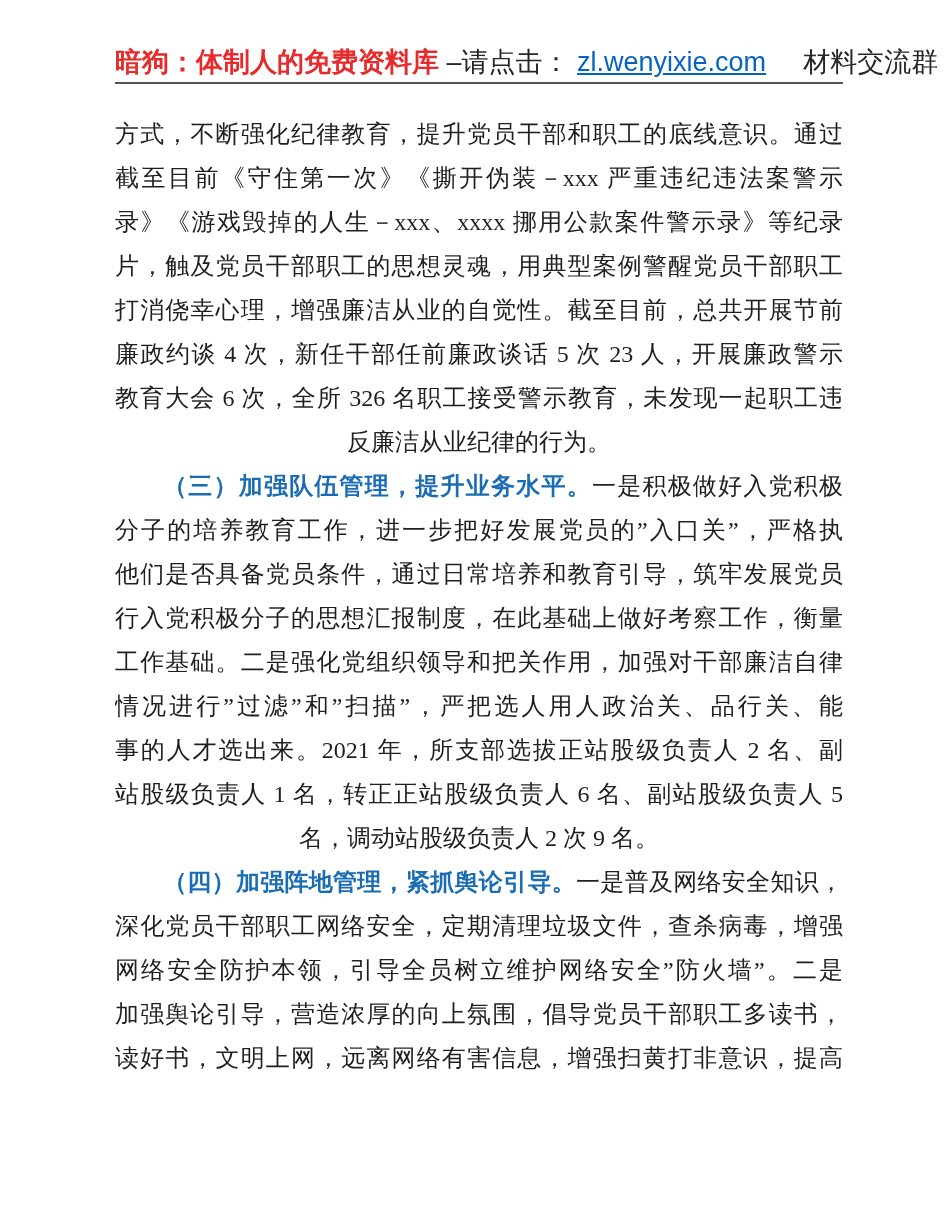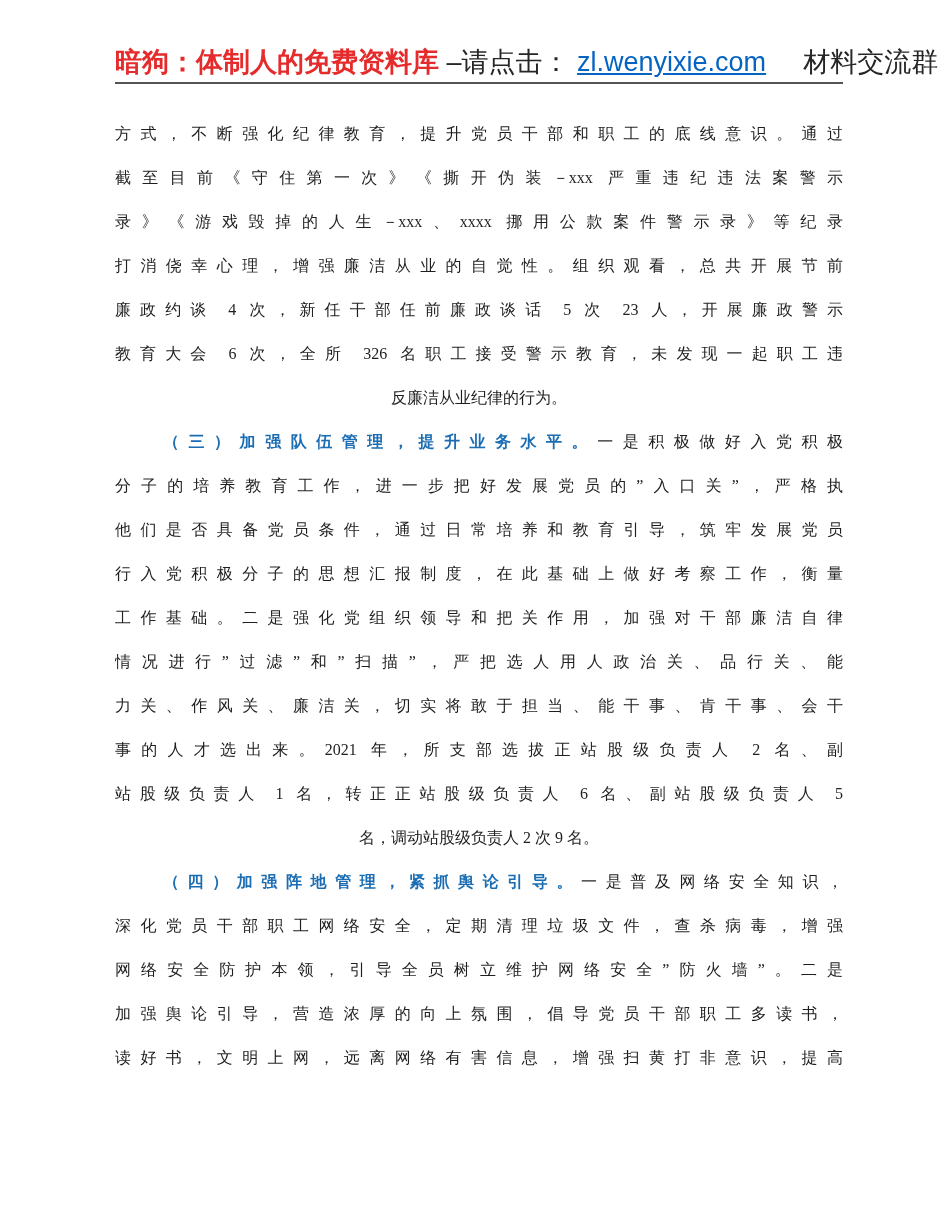--- a/index.html
+++ b/index.html
@@ -35,21 +35,21 @@
     white-space:nowrap;
   }
   .brand{color:var(--red);font-weight:bold;}
   .hint{color:var(--hint);}
   .link{color:var(--link);text-decoration:underline;cursor:pointer;}
   .group{color:var(--hint);margin-left:1.1em;}
   
   .doc{
     margin:28px 0 0 115px;
     width:728px;
-    font-size:16px;
+    font-size:24px;
     color:var(--body);
   }
   .line{
     height:44px;
     line-height:44px;
     text-align:center;
     overflow:hidden;
   }
   .line.stretch{
     text-align:justify;
@@ -75,31 +75,31 @@
       <span class="hint">–请点击：</span>
       <a class="link">zl.wenyixie.com</a>
       <span class="group">材料交流群，请加微信 tizhisiri</span>
     </div>
   </div>
 
   <div class="doc" id="doc-body">
       <div class="line stretch"><span class="run">方式，不断强化纪律教育，提升党员干部和职工的底线意识。通过</span></div>
       <div class="line stretch"><span class="run">截至目前《守住第一次》《撕开伪装－xxx 严重违纪违法案警示</span></div>
       <div class="line stretch"><span class="run">录》《游戏毁掉的人生－xxx、xxxx 挪用公款案件警示录》等纪录</span></div>
-      <div class="line stretch"><span class="run">打消侥幸心理，增强廉洁从业的自觉性。组织观看，总共开展节前</span></div>
+      <div class="line stretch"><span class="run">片，触及党员干部职工的思想灵魂，用典型案例警醒党员干部职工</span></div>
+      <div class="line stretch"><span class="run">打消侥幸心理，增强廉洁从业的自觉性。截至目前，总共开展节前</span></div>
       <div class="line stretch"><span class="run">廉政约谈 4 次，新任干部任前廉政谈话 5 次 23 人，开展廉政警示</span></div>
       <div class="line stretch"><span class="run">教育大会 6 次，全所 326 名职工接受警示教育，未发现一起职工违</span></div>
       <div class="line"><span class="run">反廉洁从业纪律的行为。</span></div>
       <div class="line stretch indent"><span class="lead">（三）加强队伍管理，提升业务水平。</span><span class="run">一是积极做好入党积极</span></div>
       <div class="line stretch"><span class="run">分子的培养教育工作，进一步把好发展党员的”入口关”，严格执</span></div>
       <div class="line stretch"><span class="run">他们是否具备党员条件，通过日常培养和教育引导，筑牢发展党员</span></div>
       <div class="line stretch"><span class="run">行入党积极分子的思想汇报制度，在此基础上做好考察工作，衡量</span></div>
       <div class="line stretch"><span class="run">工作基础。二是强化党组织领导和把关作用，加强对干部廉洁自律</span></div>
       <div class="line stretch"><span class="run">情况进行”过滤”和”扫描”，严把选人用人政治关、品行关、能</span></div>
-      <div class="line stretch"><span class="run">力关、作风关、廉洁关，切实将敢于担当、能干事、肯干事、会干</span></div>
       <div class="line stretch"><span class="run">事的人才选出来。2021 年，所支部选拔正站股级负责人 2 名、副</span></div>
       <div class="line stretch"><span class="run">站股级负责人 1 名，转正正站股级负责人 6 名、副站股级负责人 5</span></div>
       <div class="line"><span class="run">名，调动站股级负责人 2 次 9 名。</span></div>
       <div class="line stretch indent"><span class="lead">（四）加强阵地管理，紧抓舆论引导。</span><span class="run">一是普及网络安全知识，</span></div>
       <div class="line stretch"><span class="run">深化党员干部职工网络安全，定期清理垃圾文件，查杀病毒，增强</span></div>
       <div class="line stretch"><span class="run">网络安全防护本领，引导全员树立维护网络安全”防火墙”。二是</span></div>
       <div class="line stretch"><span class="run">加强舆论引导，营造浓厚的向上氛围，倡导党员干部职工多读书，</span></div>
       <div class="line stretch"><span class="run">读好书，文明上网，远离网络有害信息，增强扫黄打非意识，提高</span></div>
     </div>
 

